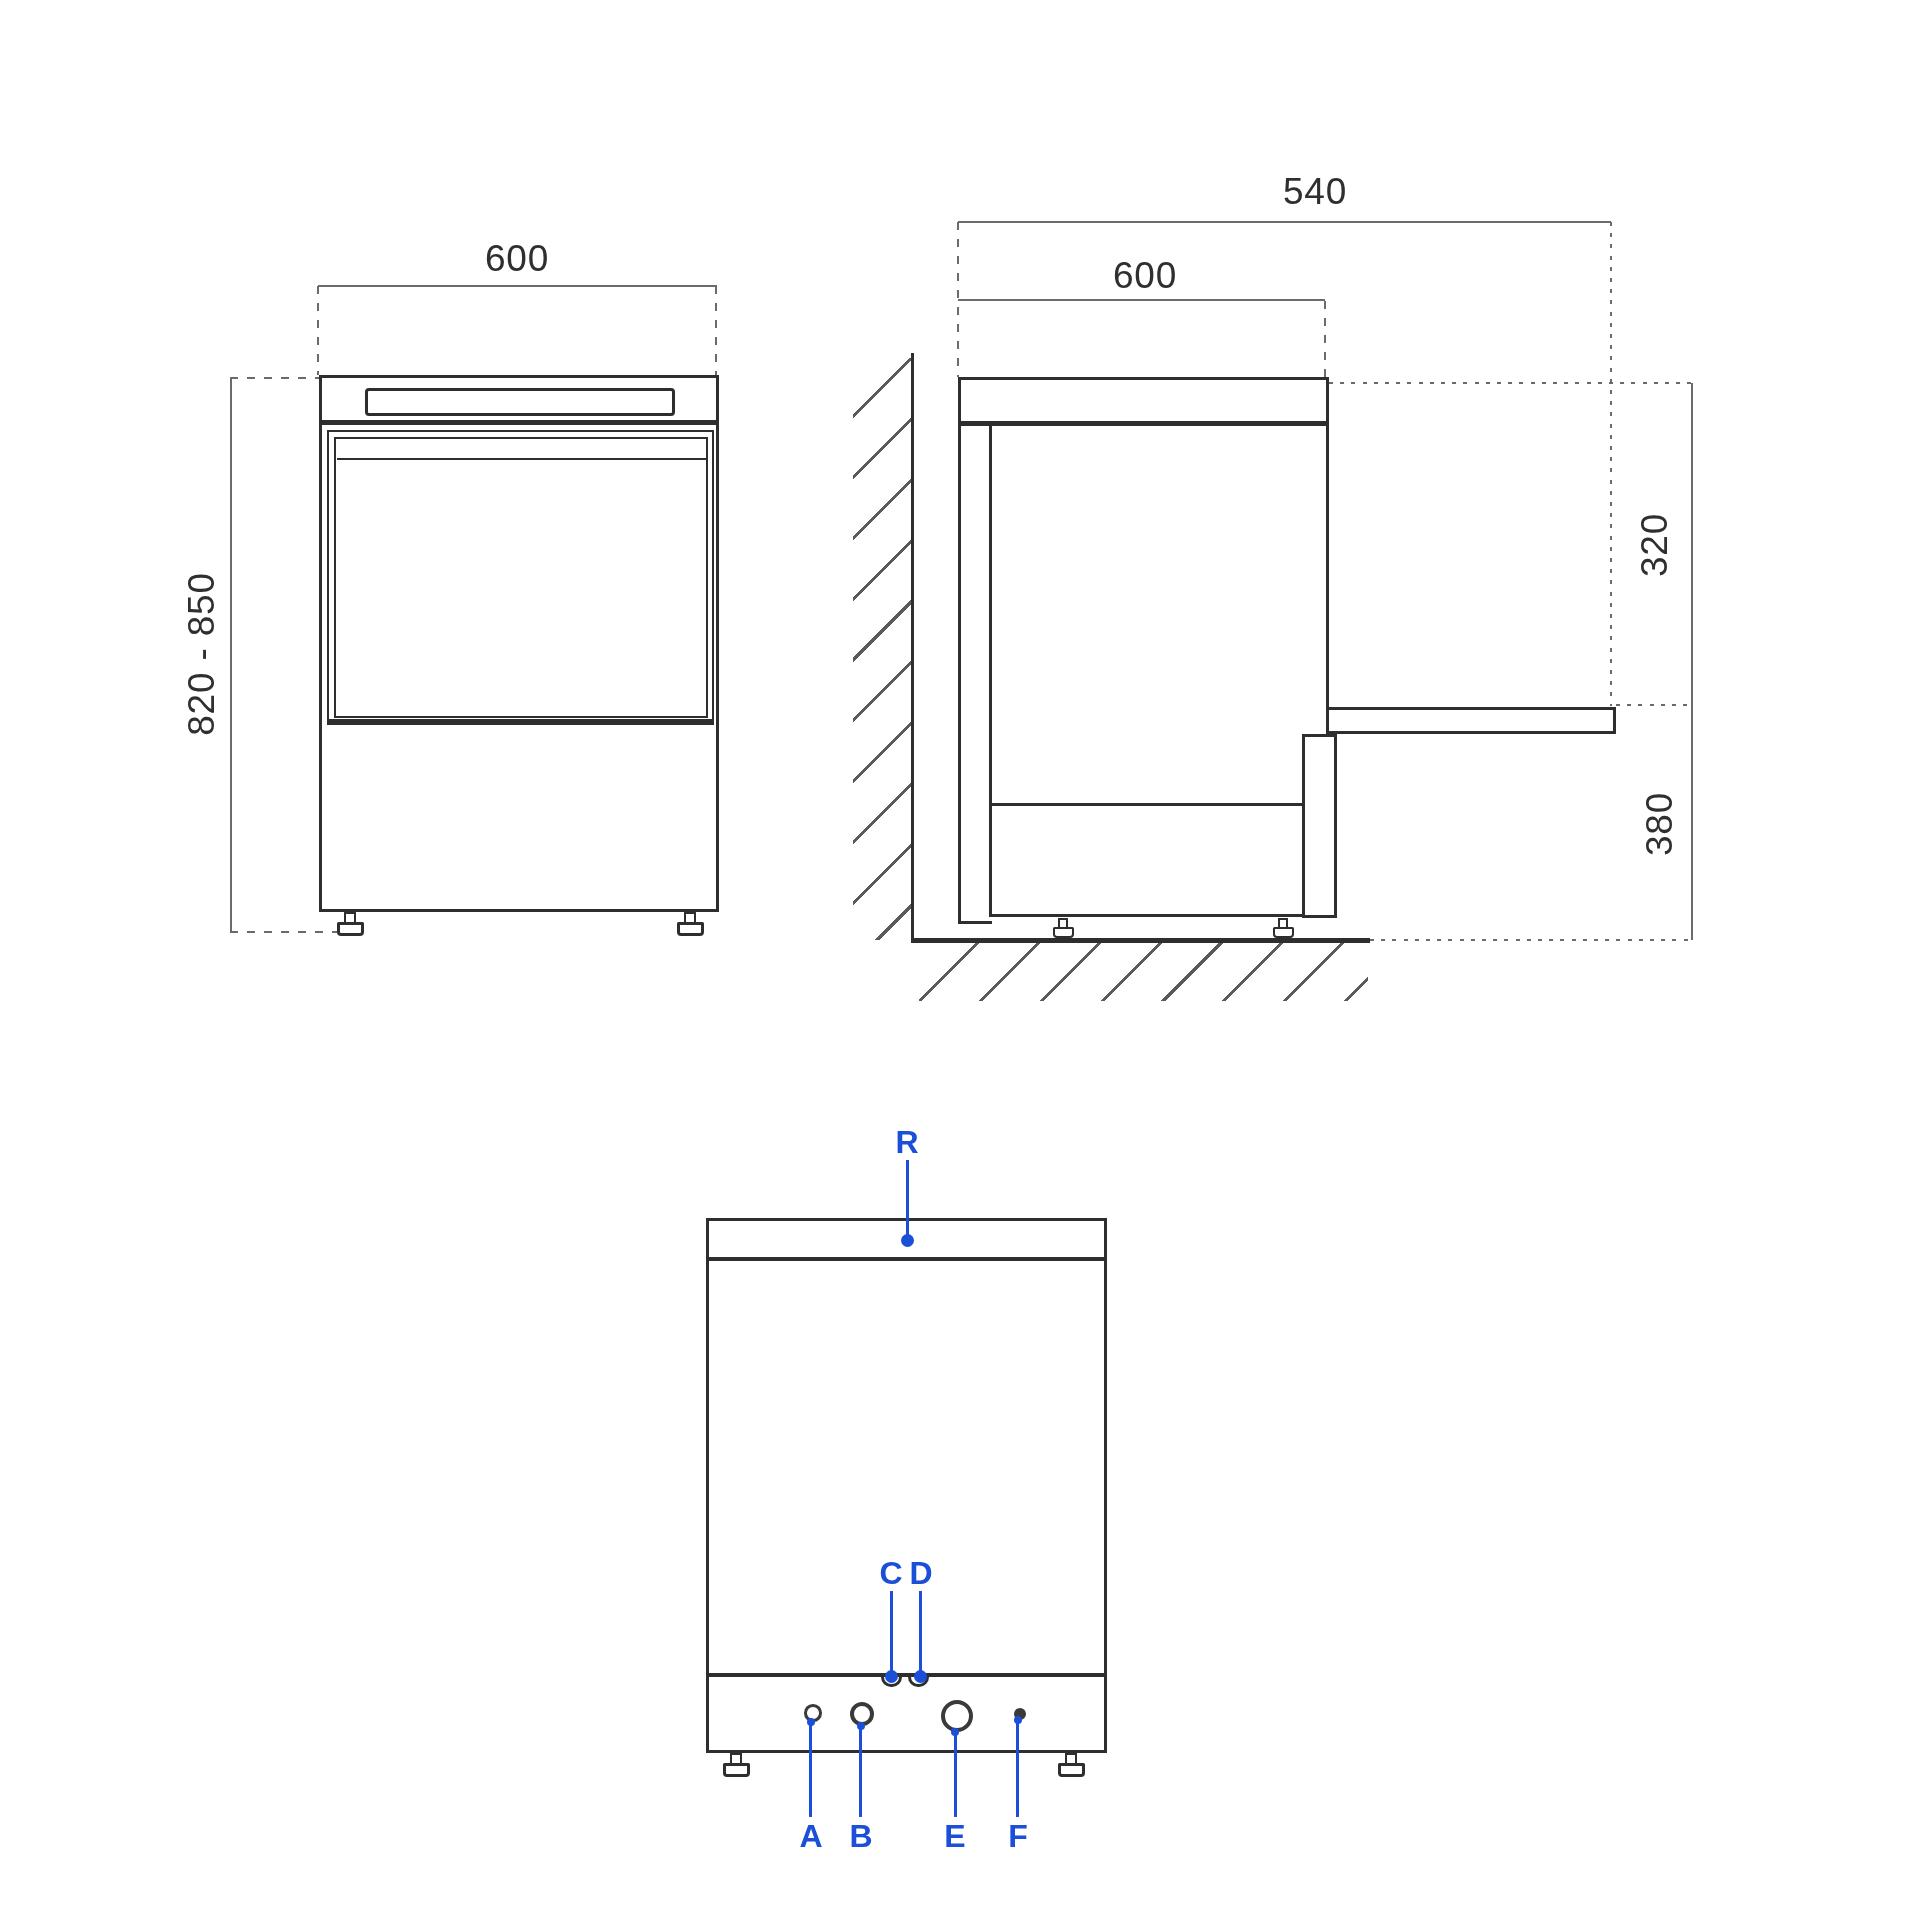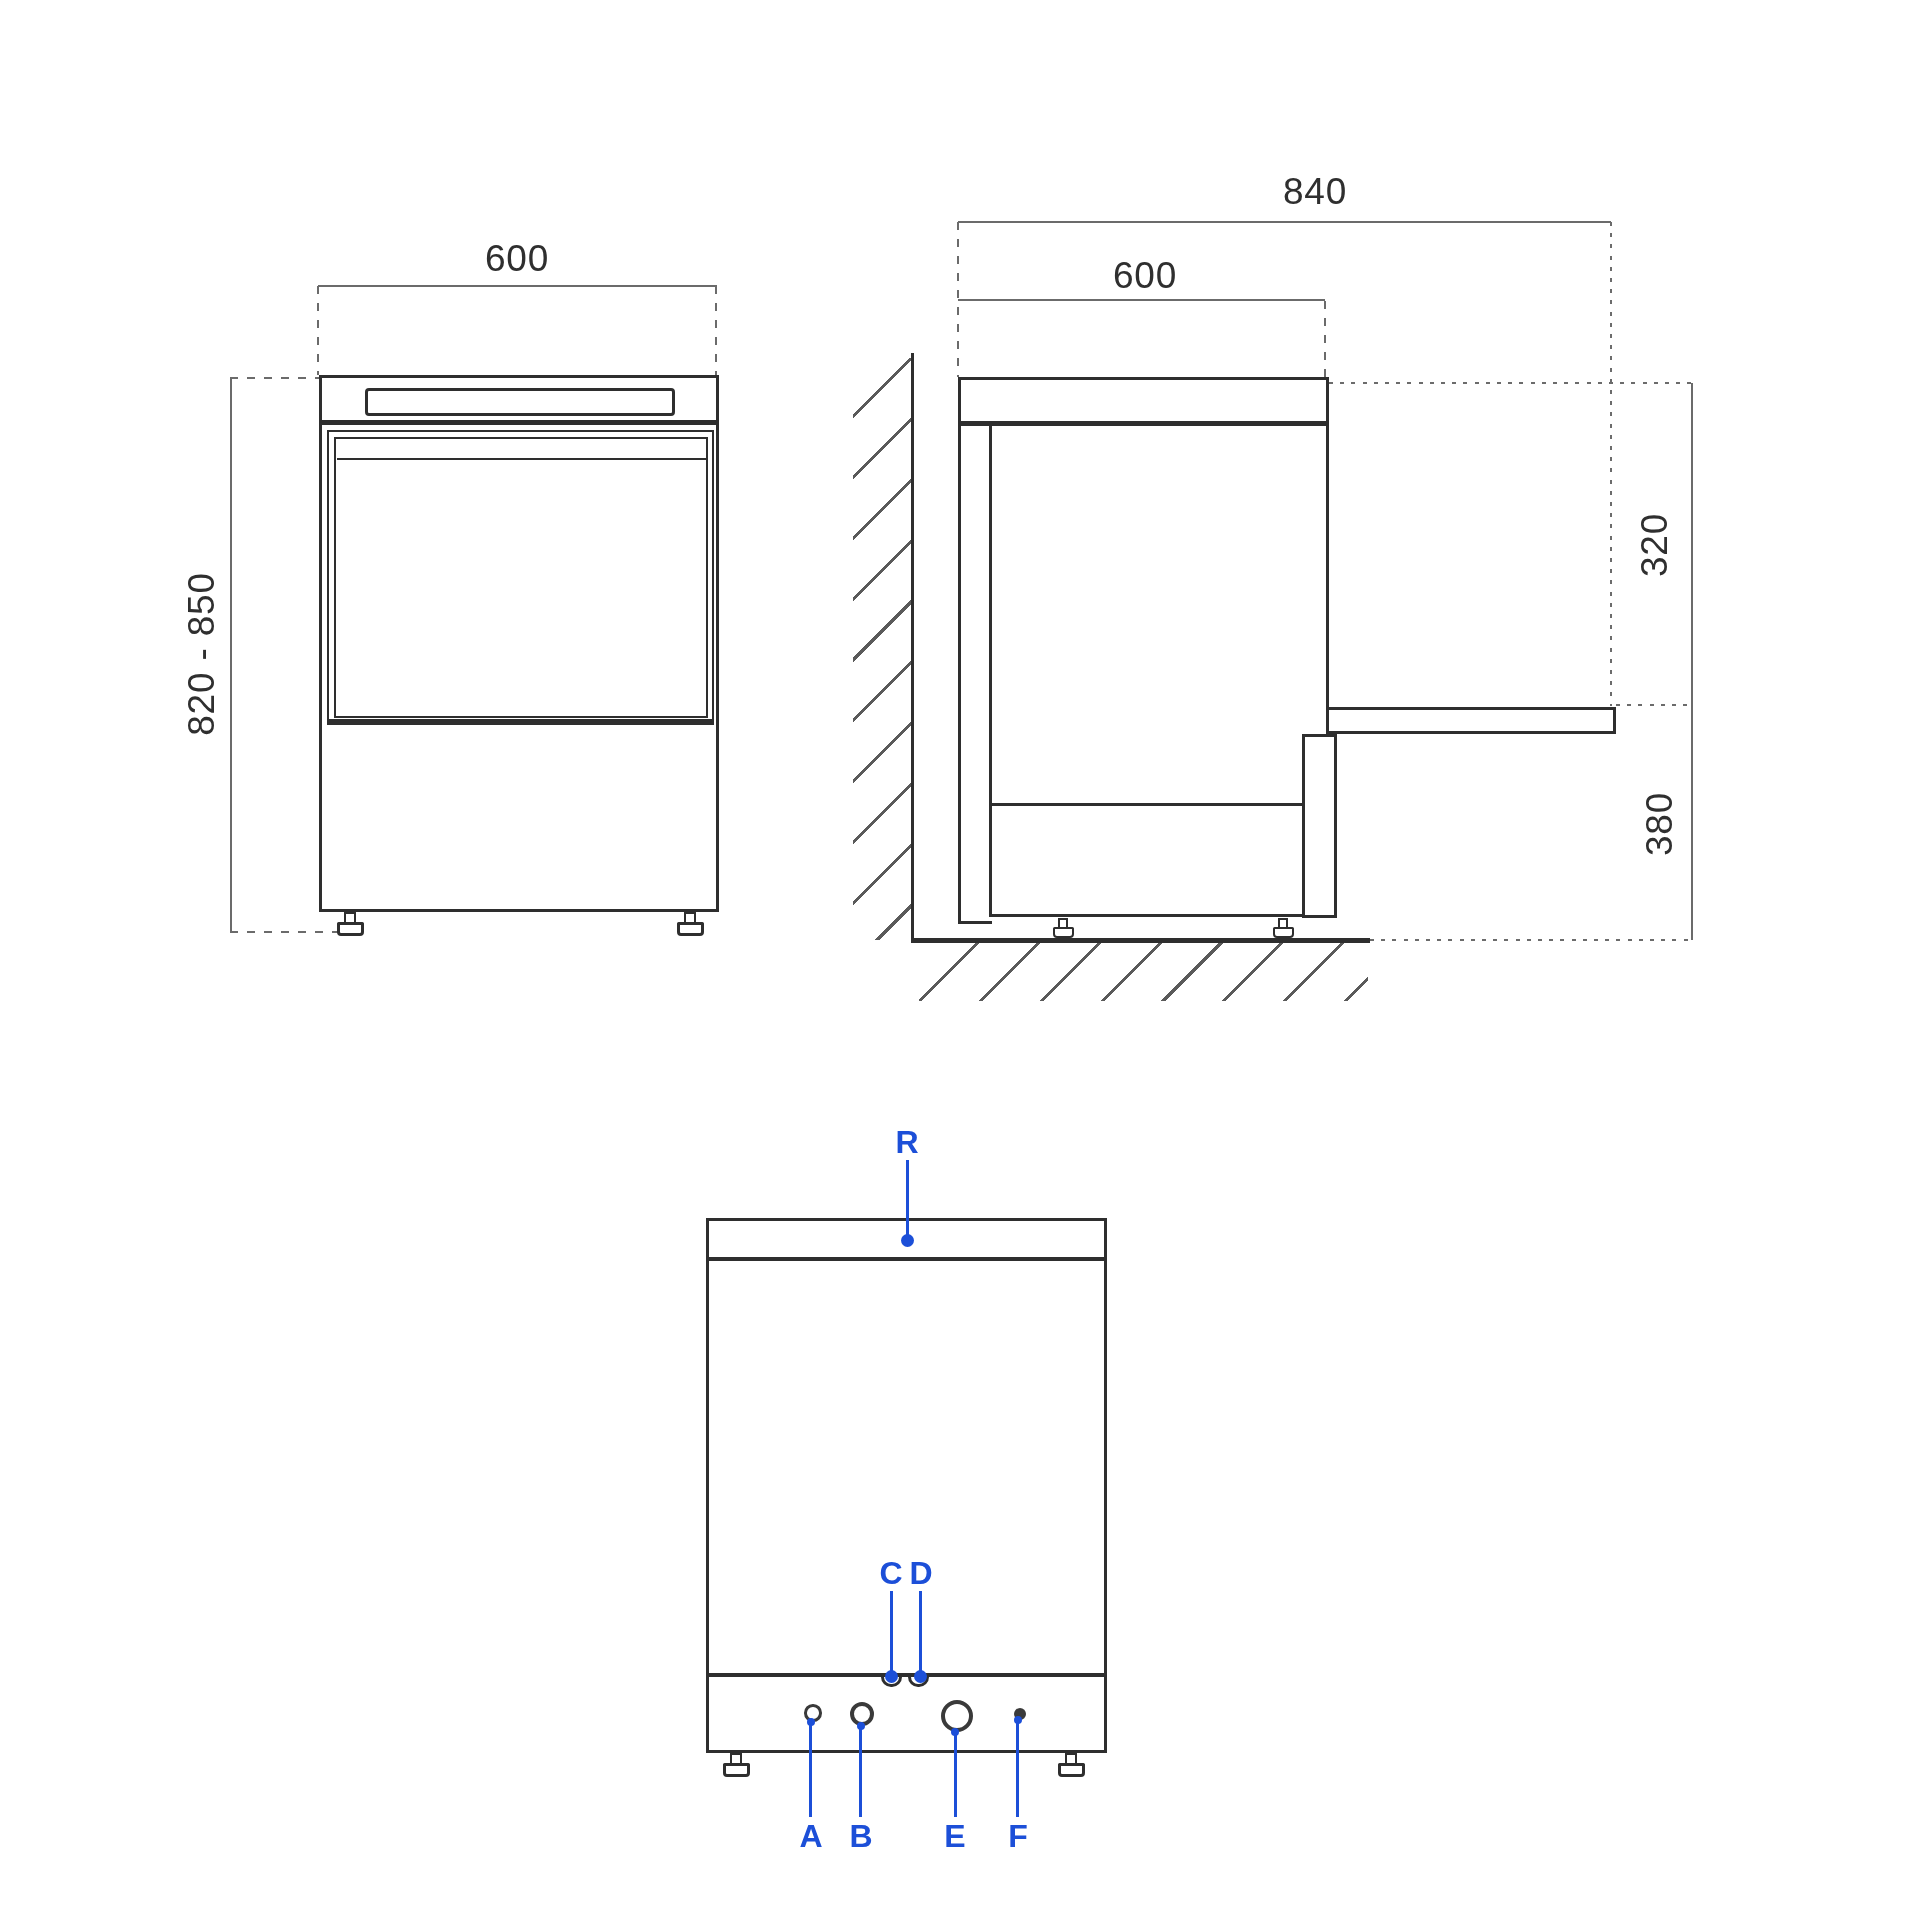--- a/index.html
+++ b/index.html
@@ -65,21 +65,21 @@
       <div class="pad"></div>
     </div>
     <div class="foot" style="left:674px;top:912px;">
       <div class="stem"></div>
       <div class="pad"></div>
     </div>
   </div>
 
   <div class="abs" style="inset:0;">
 
-    <div class="dimtext" style="left:1315px;top:192px;">840</div>
+    <div class="dimtext" style="left:1315px;top:192px;">540</div>
     <div class="dimline" style="left:958px;top:221px;width:653px;height:2.4px;"></div>
     <div class="dimtext" style="left:1145px;top:276px;">600</div>
     <div class="dimline" style="left:958px;top:299px;width:367px;height:2.4px;"></div>
     <div class="dashV" style="left:957px;top:222px;height:155px;"></div>
     <div class="dashV" style="left:1324px;top:301px;height:76px;"></div>
     <div class="dotV" style="left:1610px;top:222px;height:484px;"></div>
 
     <div class="vl" style="left:911px;top:353px;width:3.2px;height:589px;"></div>
     <div class="hatch" style="left:853px;top:358px;width:58px;height:582px;"></div>
     <div class="hl" style="left:911px;top:938px;width:459px;height:4.8px;"></div>

